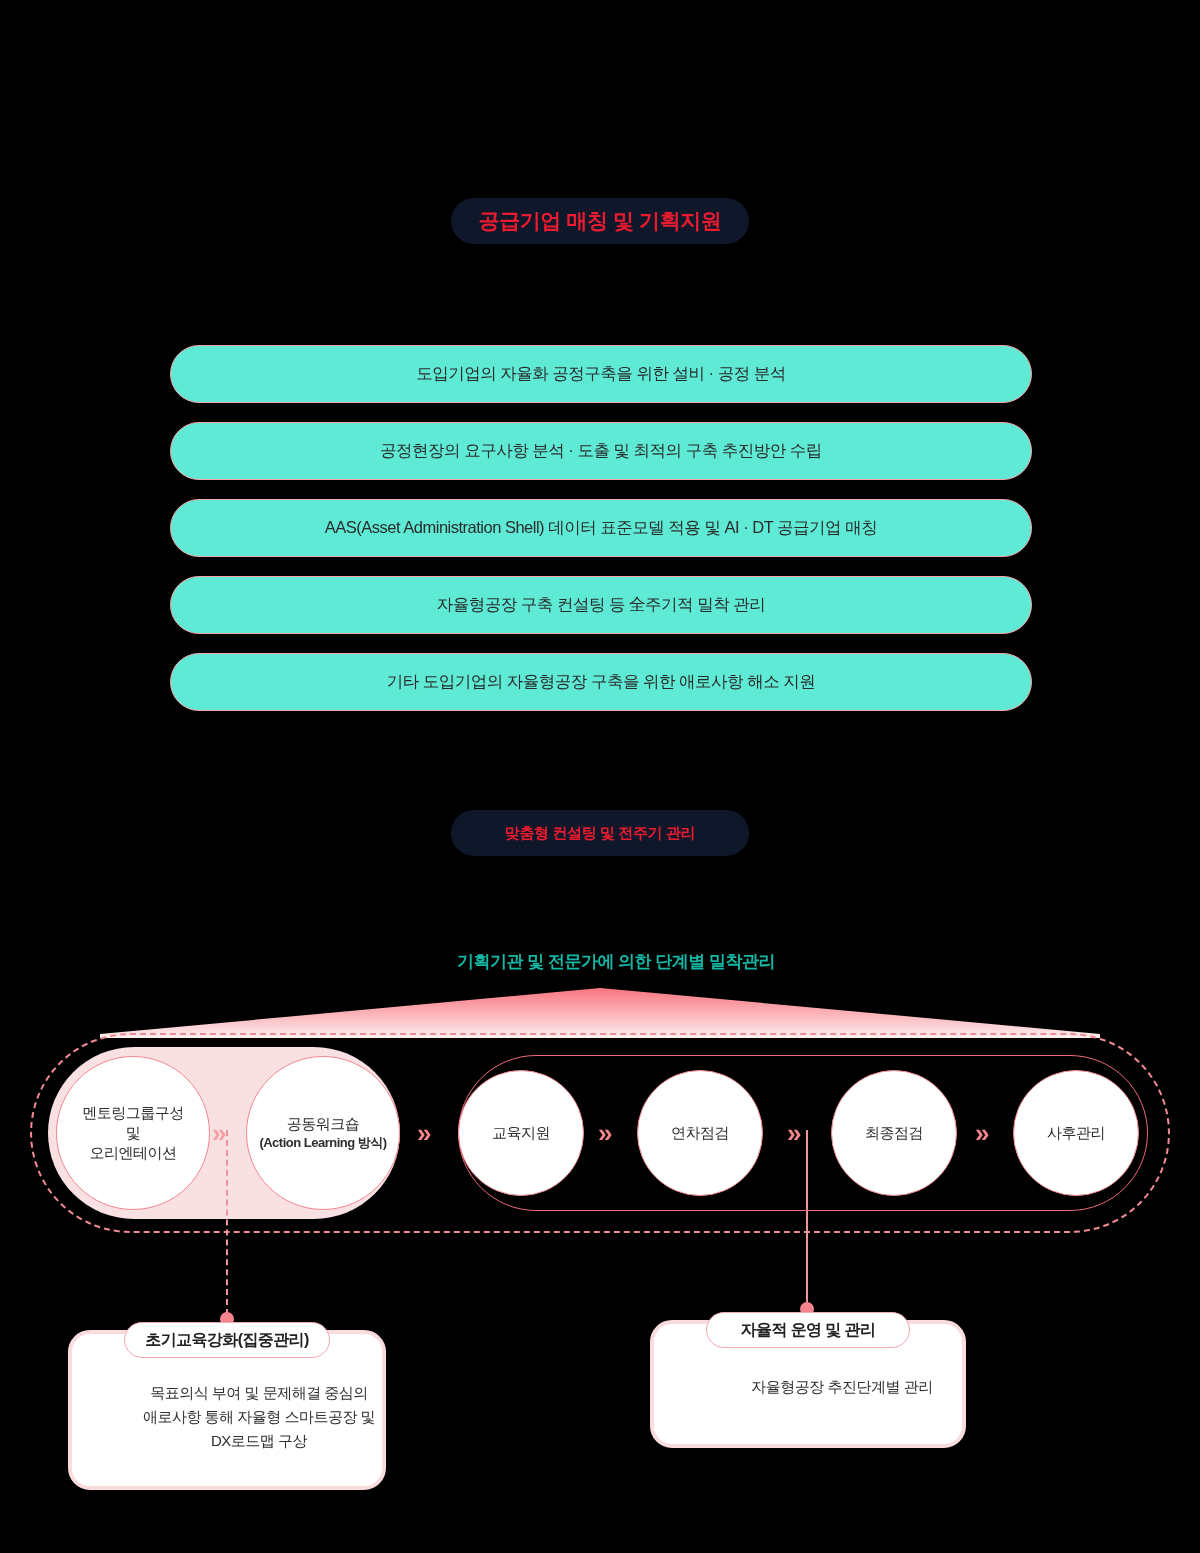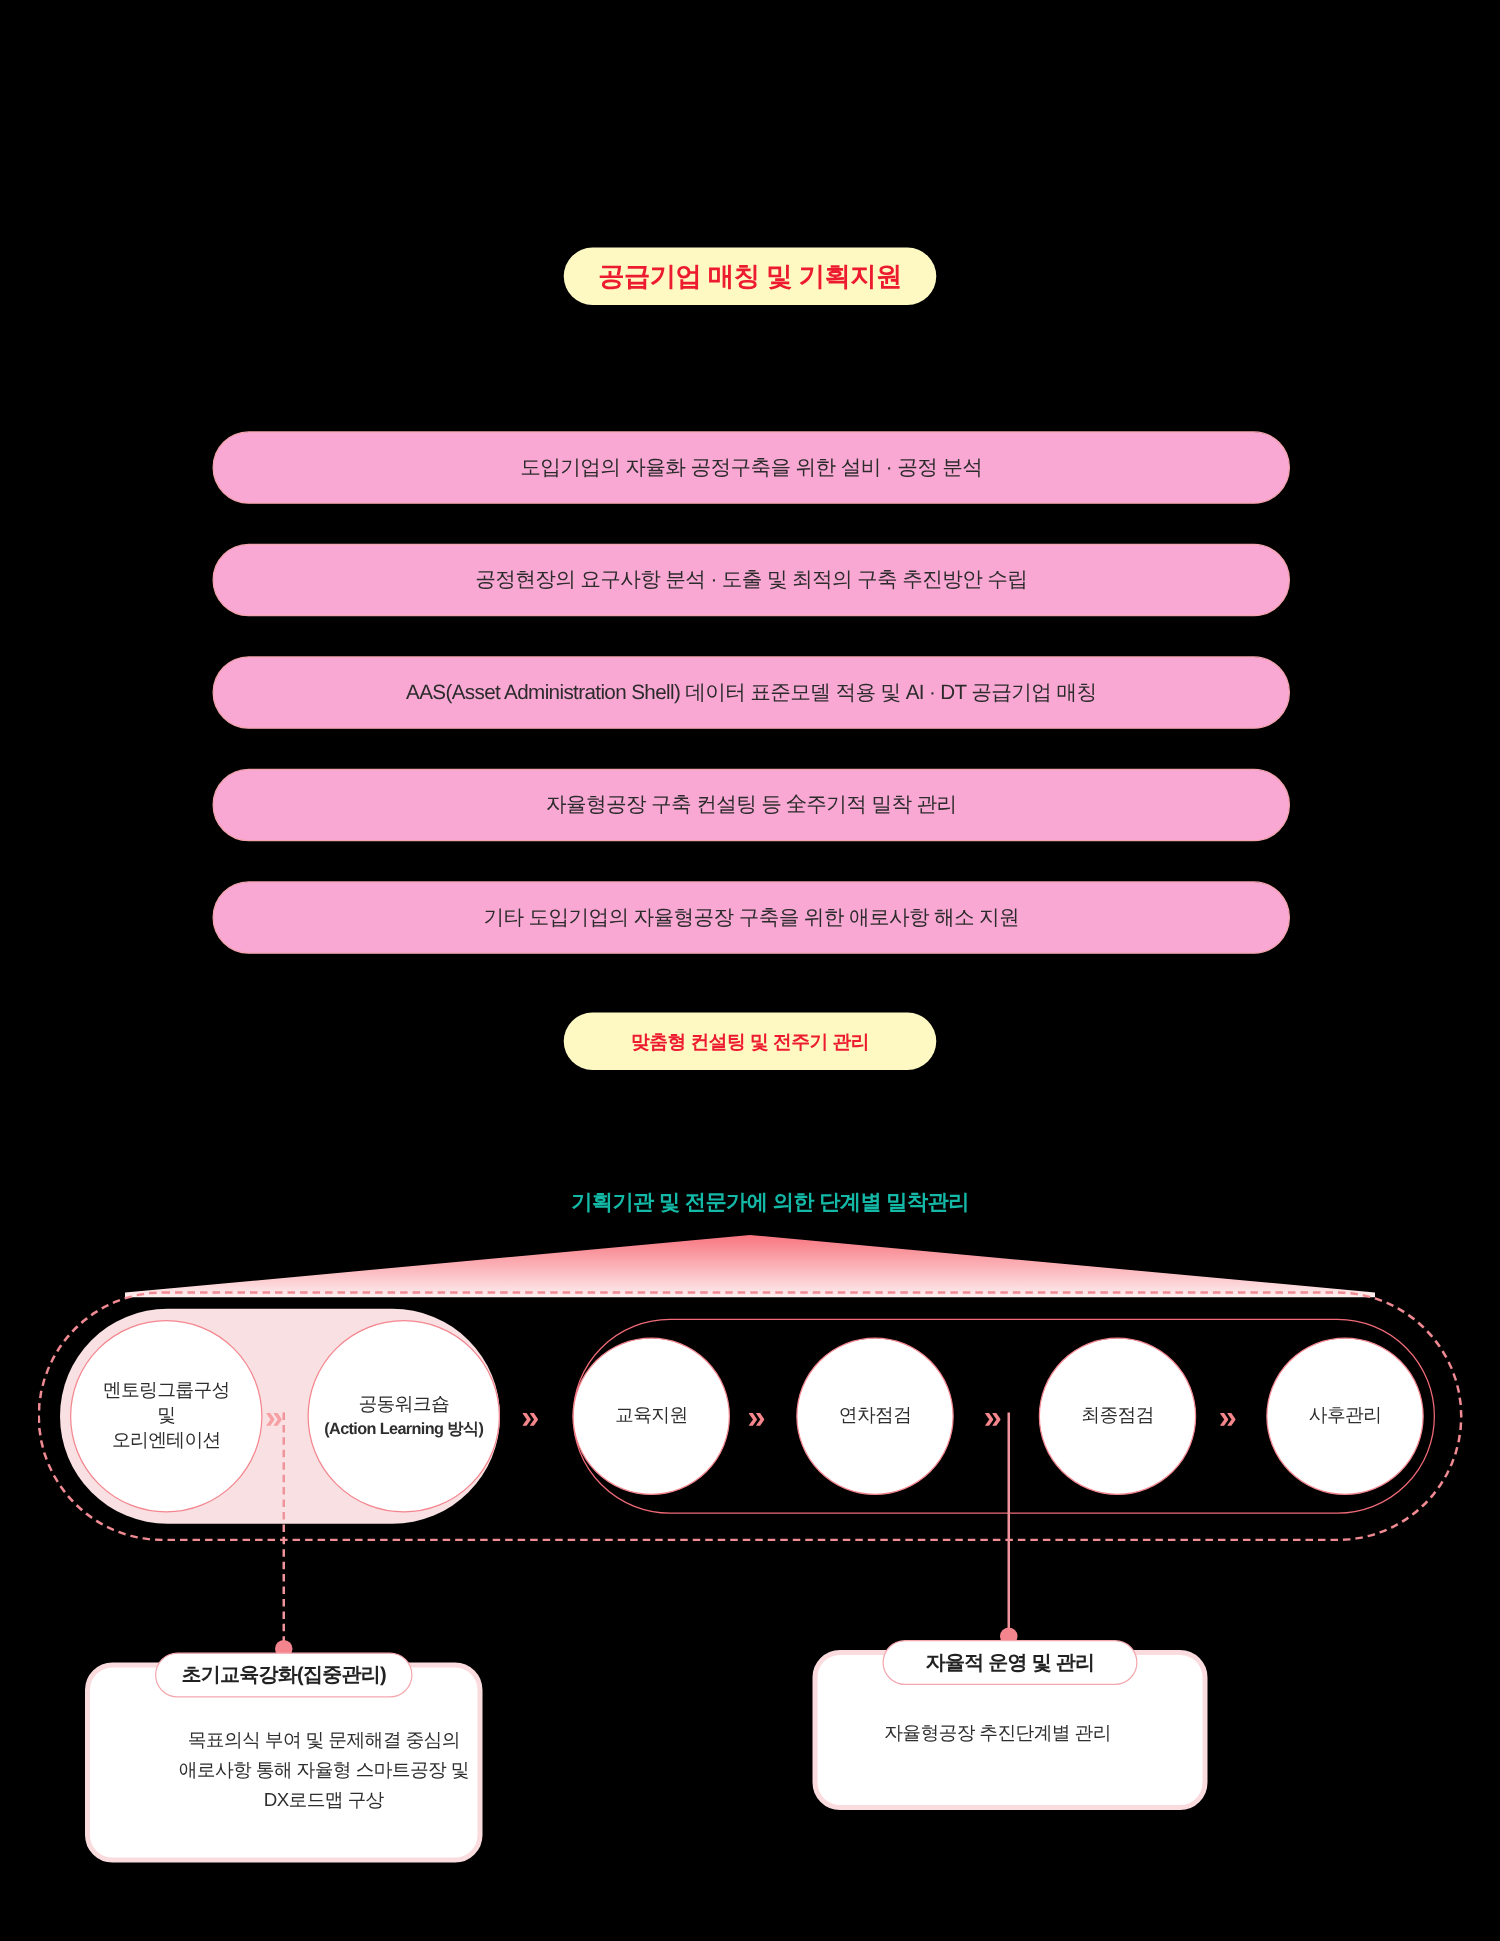--- a/index.html
+++ b/index.html
@@ -11,21 +11,21 @@
     width: 1200px;
     height: 1553px;
     position: relative;
     font-family: "Liberation Sans", "DejaVu Sans", sans-serif;
     overflow: hidden;
   }
 
   
   .section-pill {
     position: absolute;
-    background: #fef9c3;
+    background: #0f172a;
     color: #ed1b2f;
     font-weight: bold;
     border-radius: 999px;
     display: flex;
     align-items: center;
     justify-content: center;
     letter-spacing: -0.4px;
   }
   #pill-supply {
     left: 451px; top: 198px;
@@ -42,27 +42,27 @@
   .bar-list {
     position: absolute;
     left: 170px;
     top: 345px;
     width: 862px;
   }
   .info-bar {
     width: 862px;
     height: 58px;
     box-sizing: border-box;
-    background: #f9a8d4;
+    background: #5eead4;
     border: 1px solid #f4a3ac;
     border-radius: 999px;
     display: flex;
     align-items: center;
     justify-content: center;
-    margin-bottom: 32px;
+    margin-bottom: 19px;
     color: #2b2b2b;
     font-size: 16.5px;
     letter-spacing: -0.5px;
     font-weight: 500;
   }
 
   
   #flow-area {
     position: absolute;
     left: 0;
@@ -205,21 +205,21 @@
     line-height: 1.6;
     color: #2e2e2e;
   }
 
   #callout-left  { left: 68px;  top: 1330px; width: 318px; height: 160px; }
   #callout-left-title { left: 124px; top: 1322px; width: 206px; }
   #callout-left-body  { top: 1381px; left: 68px; width: 318px; padding-left: 32px; }
 
   #callout-right { left: 650px; top: 1320px; width: 316px; height: 128px; }
   #callout-right-title { left: 706px; top: 1312px; width: 204px; }
-  #callout-right-body  { top: 1375px; left: 640px; width: 316px; }
+  #callout-right-body  { top: 1375px; left: 684px; width: 316px; }
 </style>
 </head>
 <body>
 
 <div class="section-pill" id="pill-supply">공급기업 매칭 및 기획지원</div>
 
 <div class="bar-list" id="bar-list">
     <div class="info-bar">
       <span>도입기업의 자율화 공정구축을 위한 설비 · 공정 분석</span>
     </div>

